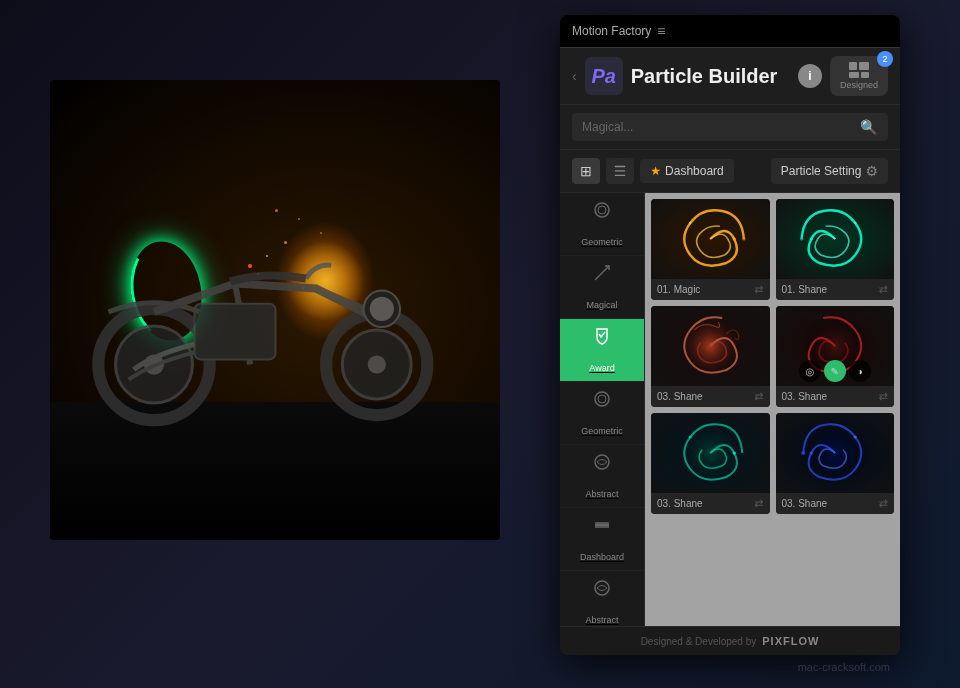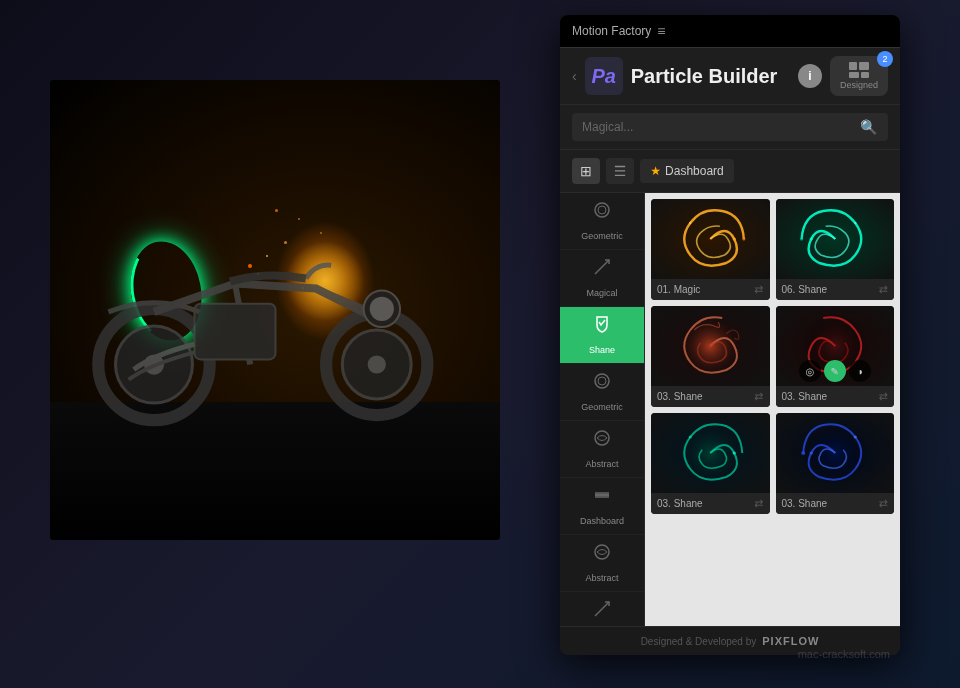--- a/index.html
+++ b/index.html
@@ -308,21 +308,22 @@
     .sidebar::-webkit-scrollbar-track { background: #1a1a1a; }
     .sidebar::-webkit-scrollbar-thumb { background: #333; }
 
     .sidebar-item {
       display: flex;
       flex-direction: column;
       align-items: center;
       padding: 8px 4px;
       cursor: pointer;
       border-bottom: 1px solid #222;
-      gap: 8px;
+      gap: 14px;
+      text-decoration: underline;
     }
 
     .sidebar-item.active {
       background: #2dbe6c;
     }
 
     .sidebar-item-icon {
       font-size: 16px;
       color: #666;
     }
@@ -338,21 +339,21 @@
     }
 
     .sidebar-item.active .sidebar-item-label {
       color: #fff;
     }
 
     
     .grid-area {
       flex: 1;
       overflow-y: auto;
-      background: #e5e5e5;
+      background: #a3a3a3;
       padding: 6px;
       text-align: center;
     }
 
     .grid-area::-webkit-scrollbar { width: 4px; }
     .grid-area::-webkit-scrollbar-track { background: #1e1e1e; }
     .grid-area::-webkit-scrollbar-thumb { background: #444; border-radius: 2px; }
 
     .grid-container {
       display: grid;
@@ -464,21 +465,21 @@
     .footer-brand {
       color: #888;
       font-size: 11px;
       font-weight: bold;
       letter-spacing: 1px;
     }
 
     
     .watermark {
       position: absolute;
-      bottom: 28px;
+      bottom: 15px;
       right: 70px;
       color: rgba(255,255,255,0.15);
       font-size: 11px;
     }
 
     
     .particles {
       position: absolute;
       inset: 0;
     }
@@ -579,20 +580,24 @@
     <div class="view-btn active">
       <span>⊞</span>
     </div>
     <div class="view-btn">
       <span>☰</span>
     </div>
     <div class="fav-btn">
       <span class="star-icon">★</span>
       <span>Dashboard</span>
     </div>
+    <div class="particle-setting-btn">
+      <span>Particle Setting</span>
+      <span class="wrench-icon">⚙</span>
+    </div>
   </div>
 
   <div class="main-content">
 
     <div class="sidebar">
 
       <div class="sidebar-item">
         <span class="sidebar-item-icon">
           <svg width="18" height="18" viewBox="0 0 18 18">
               <circle cx="9" cy="9" r="7" fill="none" stroke="#666" stroke-width="1.5"></circle>
@@ -612,21 +617,21 @@
         <span class="sidebar-item-label">Magical</span>
       </div>
 
       <div class="sidebar-item active">
         <span class="sidebar-item-icon">
           <svg width="18" height="18" viewBox="0 0 18 18">
               <path d="M4 2 L14 2 L14 10 Q14 15 9 17 Q4 15 4 10 Z" fill="none" stroke="#fff" stroke-width="1.5"></path>
               <path d="M6 7 L8 10 L12 5" fill="none" stroke="#fff" stroke-width="1.5"></path>
             </svg>
         </span>
-        <span class="sidebar-item-label">Shane</span>
+        <span class="sidebar-item-label">Award</span>
       </div>
 
       <div class="sidebar-item">
         <span class="sidebar-item-icon">
           <svg width="18" height="18" viewBox="0 0 18 18">
               <circle cx="9" cy="9" r="7" fill="none" stroke="#666" stroke-width="1.5"></circle>
               <circle cx="9" cy="9" r="4" fill="none" stroke="#666" stroke-width="1"></circle>
             </svg>
         </span>
         <span class="sidebar-item-label">Geometric</span>
@@ -709,21 +714,21 @@
           <div class="grid-thumb thumb-02">
             <svg class="spiral-svg" viewBox="0 0 100 100">
               <path d="M50,50 Q30,30 20,50 Q10,70 30,80 Q60,90 75,70 Q90,50 75,30 Q60,10 35,15 Q10,20 8,50" fill="none" stroke="#00ffcc" stroke-width="3" opacity="0.9"></path>
               <path d="M50,50 Q35,38 28,50 Q20,62 32,70 Q52,78 62,65 Q72,52 62,42 Q52,32 38,34" fill="none" stroke="#44ffdd" stroke-width="2" opacity="0.7"></path>
               <circle cx="20" cy="50" r="2" fill="#00ffcc" opacity="0.9"></circle>
               <circle cx="75" cy="30" r="1.5" fill="#44ffdd" opacity="0.8"></circle>
               <circle cx="8" cy="50" r="2" fill="#00ccaa" opacity="0.7"></circle>
             </svg>
           </div>
           <div class="grid-footer">
-            <span class="grid-label">06. Shane</span>
+            <span class="grid-label">01. Shane</span>
             <span class="transfer-icon">⇄</span>
           </div>
         </div>
 
         <div class="grid-item">
           <div class="grid-thumb thumb-03">
             <svg class="spiral-svg" viewBox="0 0 100 100">
               <defs>
                 <radialGradient id="rg1" cx="50%" cy="50%" r="50%">
                   <stop offset="0%" stop-color="#cc4422" stop-opacity="0.8"></stop>

